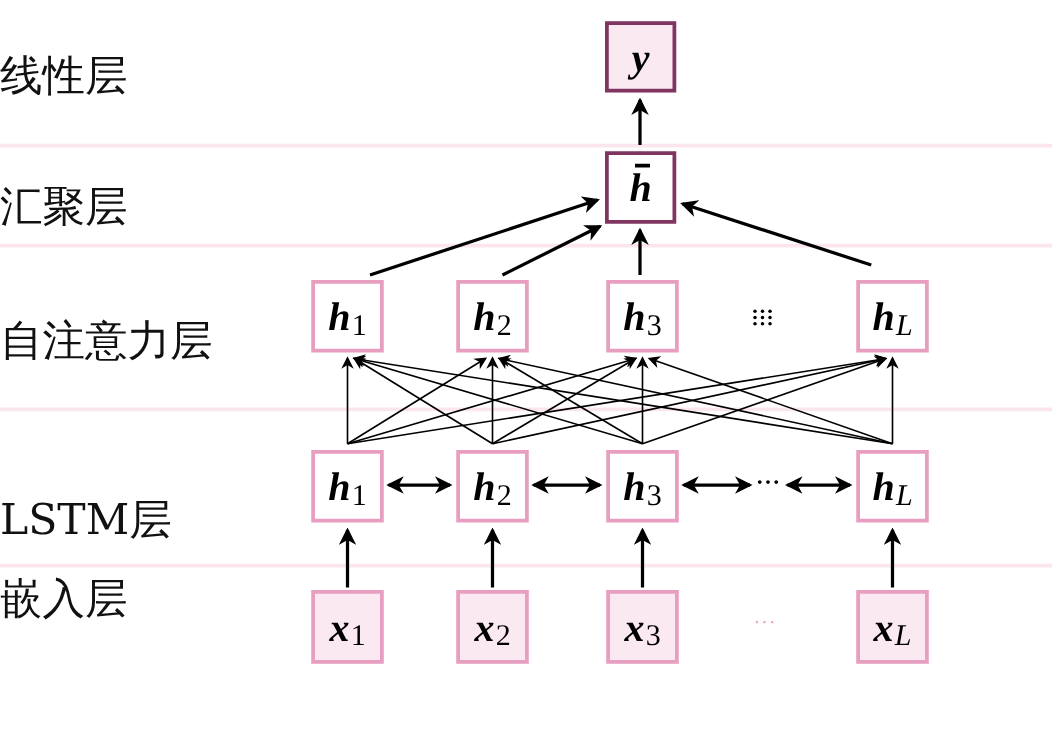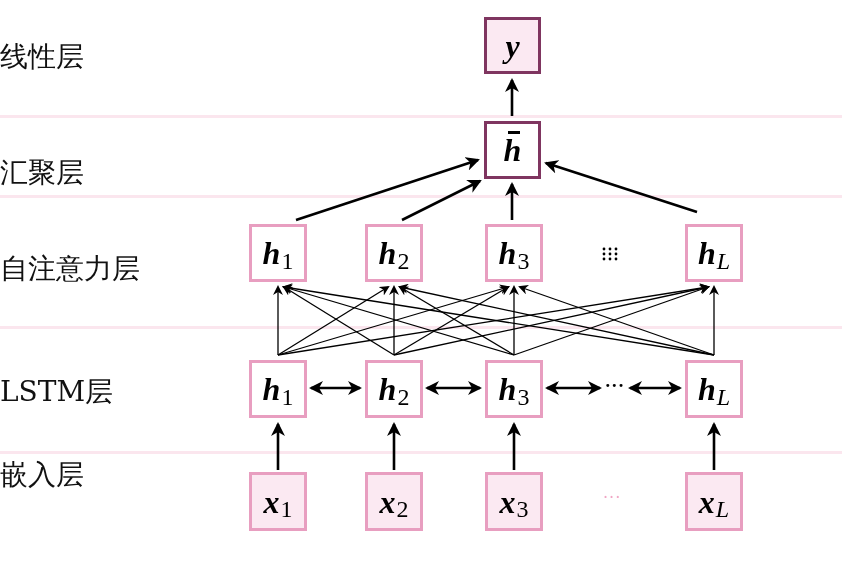--- a/index.html
+++ b/index.html
@@ -1,18 +1,18 @@
 <!DOCTYPE html>
 <html><head>
 <meta charset="utf-8">
 <style>
   html, body { margin:0; padding:0; background:#ffffff; }
   body { width:842px; height:584px; position:relative; overflow:hidden;
          font-family: "DejaVu Serif", "Liberation Serif", serif; }
-  .layer-label { position:absolute; left:0; font-size:28px; color:#111;
+  .layer-label { position:absolute; left:0; font-size:34px; color:#111;
                  font-family: "DejaVu Serif", "Liberation Serif", serif; white-space:nowrap; }
   .sep { position:absolute; left:0; width:842px; height:3px; background:#fbe6ee; }
   .box { position:absolute; width:54px; height:54px; box-sizing:border-box;
          border:3px solid #e89ec0; background:#fff;
          display:flex; align-items:center; justify-content:center; }
   .box.fill { background:#fbe9f2; }
   .box.dark { border-color:#7f3560; }
   .sym { font-family: "Liberation Serif", "DejaVu Serif", serif; font-weight:bold; font-style:italic;
          font-size:32px; color:#000; line-height:1; }
   .sub { font-family: "Liberation Serif", "DejaVu Serif", serif; font-weight:normal; font-size:24px;
@@ -20,23 +20,23 @@
   .sub.it { font-style:italic; }
   .bar { position:relative; display:inline-block; }
   .bar::before { content:""; position:absolute; left:4px; top:-3px; width:12px; height:2.5px; background:#000; }
   svg#edges { position:absolute; left:0; top:0; }
   .dots { position:absolute; font-size:16px; letter-spacing:1px; }
 </style>
 </head>
 <body>
 
 <div class="layer-label" style="top:38px">线性层</div>
-<div class="layer-label" style="top:154px">汇聚层</div>
+<div class="layer-label" style="top:143px">汇聚层</div>
 <div class="layer-label" style="top:250px">自注意力层</div>
-<div class="layer-label" style="top:373px">LSTM层</div>
+<div class="layer-label" style="top:393px">LSTM层</div>
 <div class="layer-label" style="top:456px">嵌入层</div>
 
 <div class="sep" style="top:115px"></div>
 <div class="sep" style="top:195px"></div>
 <div class="sep" style="top:326px"></div>
 <div class="sep" style="top:451px"></div>
 
 <svg id="edges" width="842" height="584">
   <defs>
     <marker id="ah" markerWidth="10" markerHeight="10" refX="8" refY="5" orient="auto" markerUnits="userSpaceOnUse">

